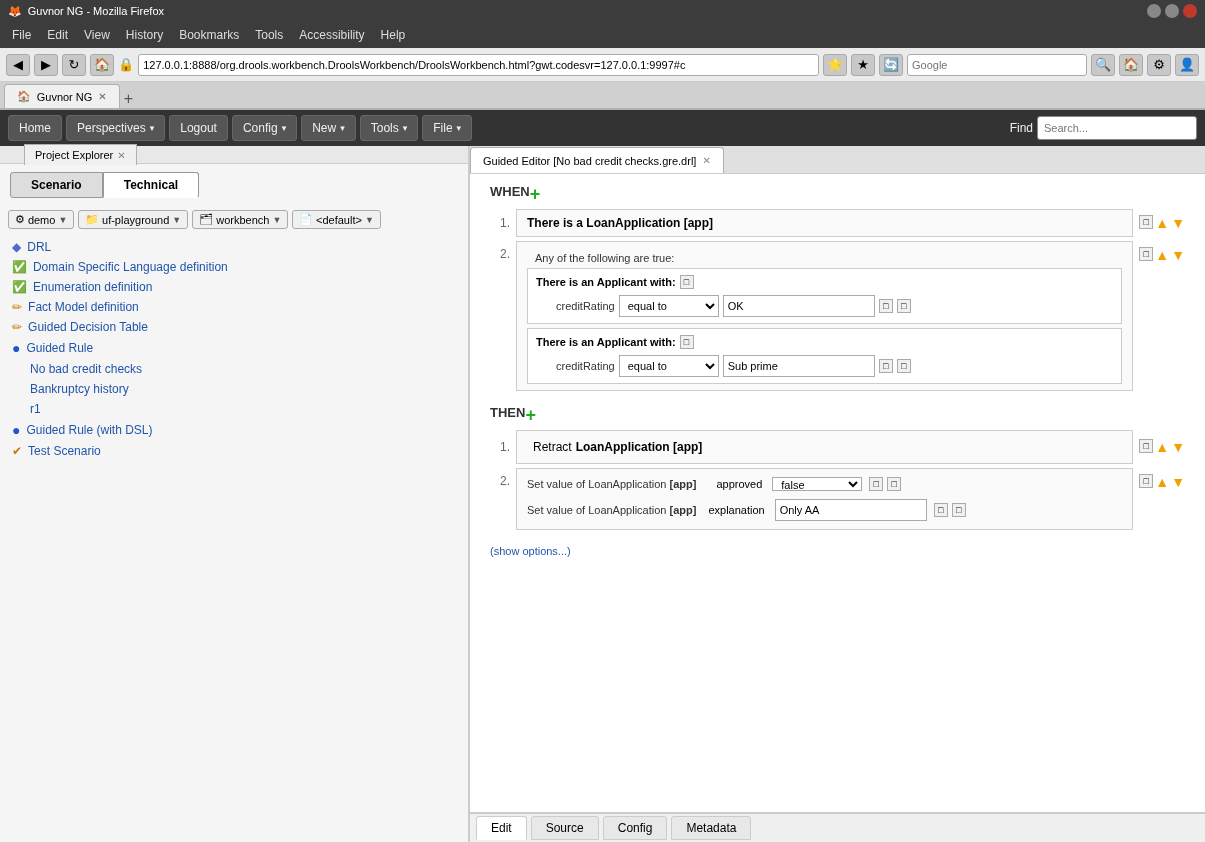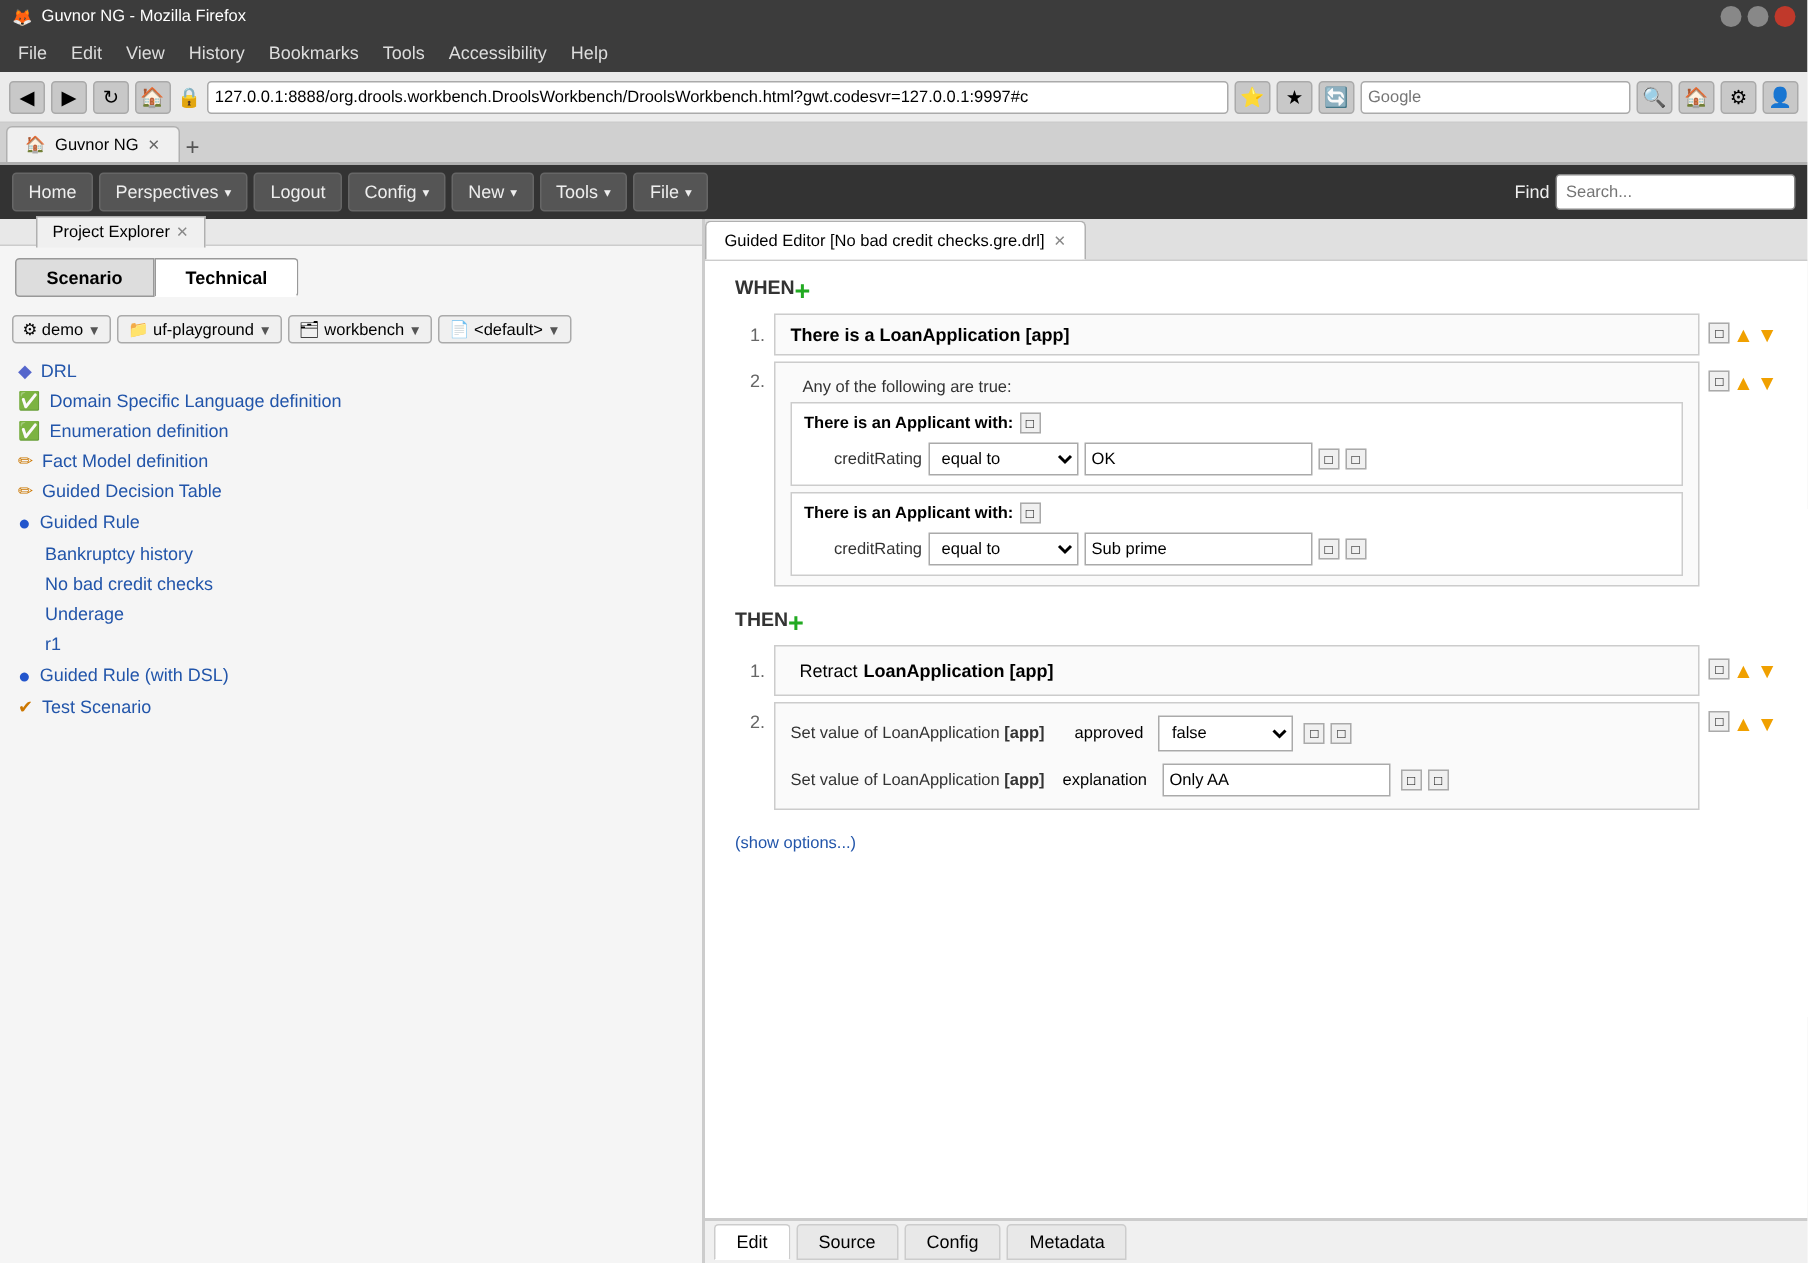--- a/index.html
+++ b/index.html
@@ -341,21 +341,21 @@
       gap: 2px;
     }
     .set-value-row {
       display: flex;
       align-items: center;
       gap: 4px;
       padding: 2px 0;
     }
     .set-value-label { font-size: 11px; color: #333; }
     .set-value-select {
-      height: 24px;
+      height: 14px;
       border: 1px solid #aaa;
       font-size: 11px;
       padding: 0 4px;
       background: #fff;
       min-width: 90px;
     }
     .set-value-input {
       height: 22px;
       border: 1px solid #aaa;
       font-size: 11px;
@@ -577,27 +577,24 @@
       </div>
       <div class="tree-item">
         <span style="color:#cc7700">✏</span>
         <span class="label">Guided Decision Table</span>
       </div>
       <div class="tree-item">
         <span style="color:#2255cc;font-size:14px">●</span>
         <span class="label">Guided Rule</span>
       </div>
       <div class="tree-child">
+        <span>No bad credit checks</span>
+      </div>
+      <div class="tree-child">
         <span>Bankruptcy history</span>
-      </div>
-      <div class="tree-child">
-        <span>No bad credit checks</span>
-      </div>
-      <div class="tree-child">
-        <span>Underage</span>
       </div>
       <div class="tree-child">
         <span>r1</span>
       </div>
       <div class="tree-item">
         <span style="color:#2255cc;font-size:14px">●</span>
         <span class="label">Guided Rule (with DSL)</span>
       </div>
       <div class="tree-item">
         <span style="color:#cc7700">✔</span>

